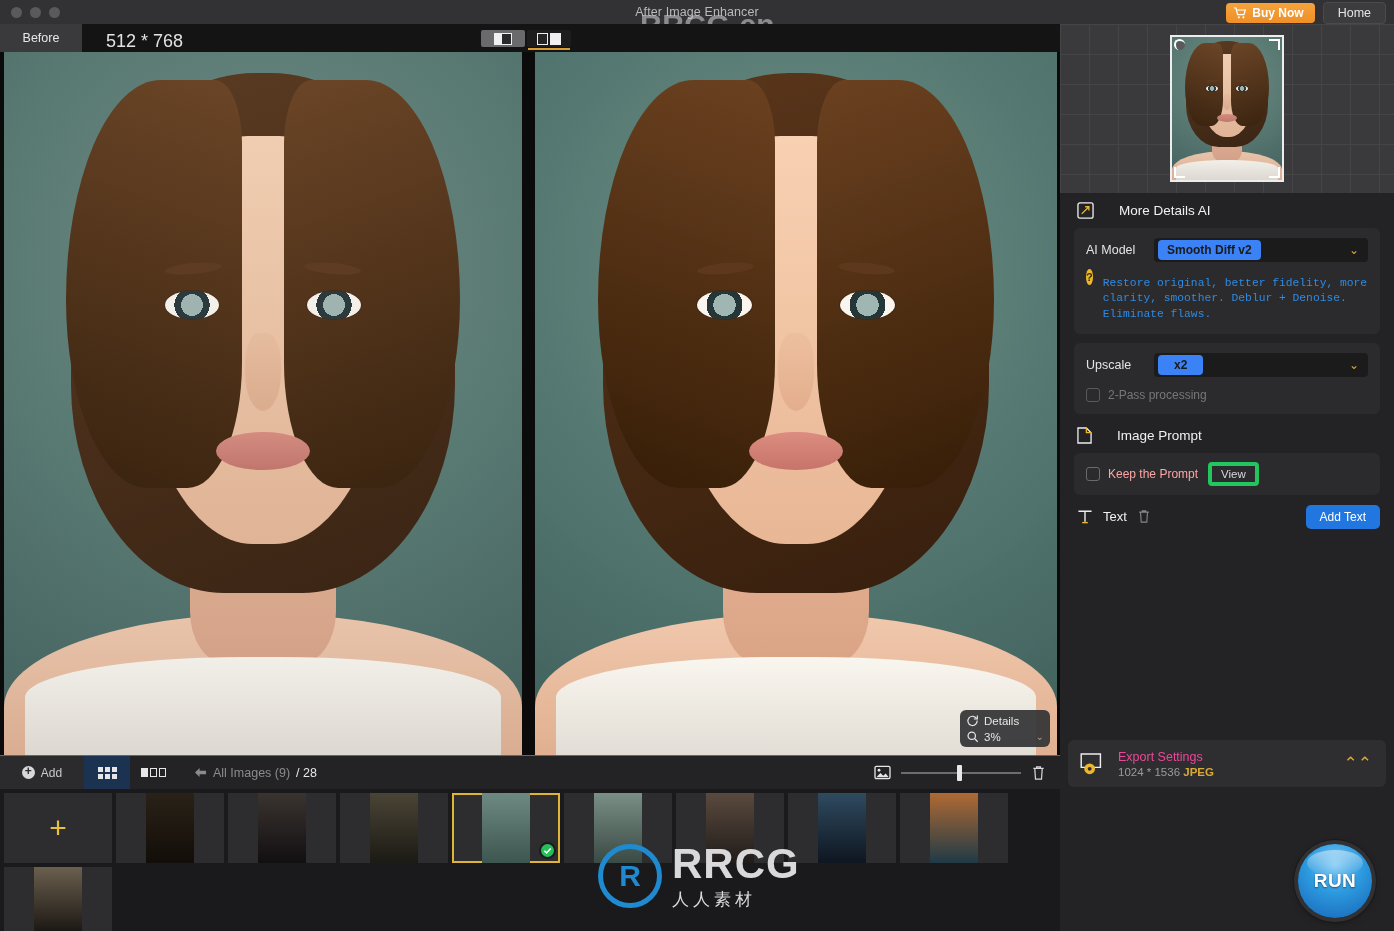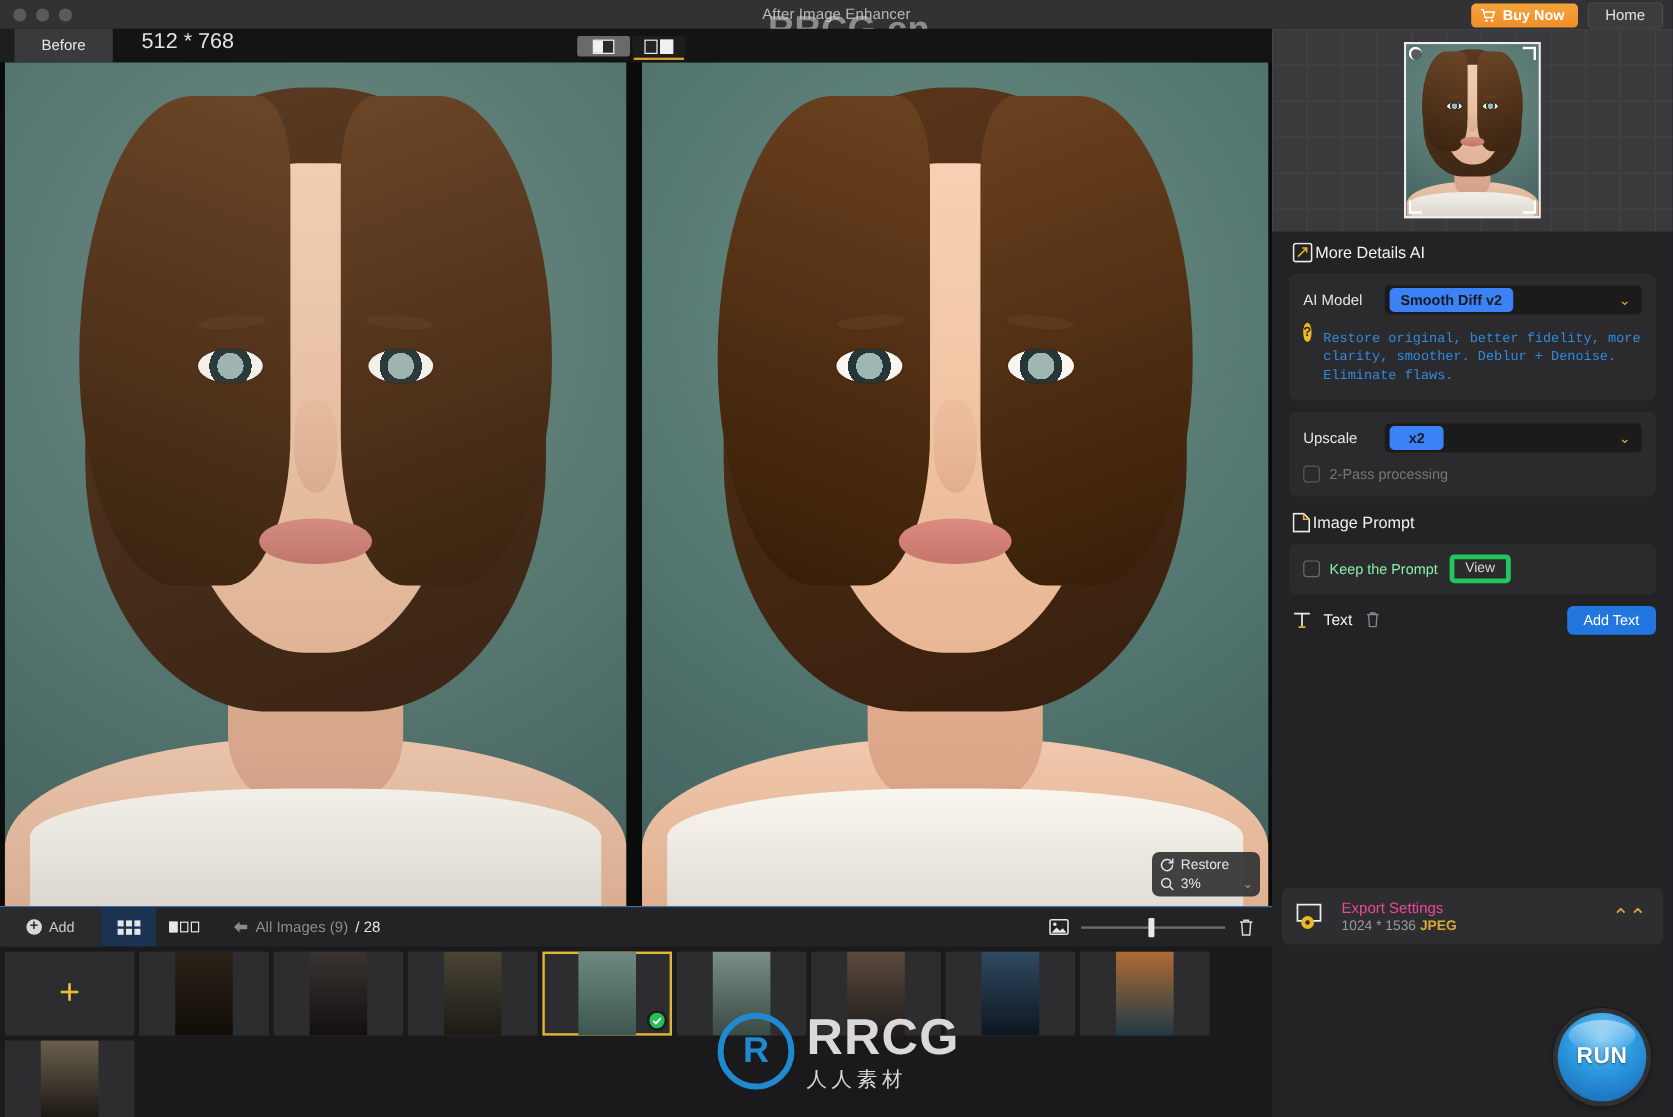--- a/index.html
+++ b/index.html
@@ -34,21 +34,21 @@
     border: none;
   }
   .home-btn {
     background: #3c3c3e; color: #e3e3e5; font-size: 12.5px; border-radius: 4px;
     padding: 3px 14px; border: 1px solid #4a4a4c;
   }
 
   
   .toolbar {
     position: absolute; left: 0; top: 24px; width: 1060px; height: 28px;
-    background: #141414; display: flex; align-items: flex-start; margin-left: 12px;
+    background: #141414; display: flex; align-items: flex-end;
   }
   .tab {
     height: 28px; width: 82px; display: flex; align-items: center; justify-content: center;
     font-size: 12.5px; color: #e8e8ea; background: #3a3a3c;
   }
   .dim-left { font-size: 18px; color: #e2e2e4; padding-left: 24px; }
   .dim-right { font-size: 12.5px; color: #e0a43a; font-weight: bold; }
   .view-toggles {
     position: absolute; left: 481px; top: 30px; display: flex; gap: 2px;
   }
@@ -158,42 +158,42 @@
      background-image: linear-gradient(#454547 1px, transparent 1px), linear-gradient(90deg,#454547 1px, transparent 1px);
      background-size: 29px 30px; }
   .nav-thumb { position:absolute; left:50%; transform:translateX(-50%); top:11px; width:114px; height:147px;
      border:2px solid #ededef; overflow:hidden; }
   .corner { position:absolute; width:11px; height:11px; border:2px solid #fff; }
   .corner.tl { left:2px; top:2px; border-right:none; border-bottom:none; }
   .corner.tr { right:2px; top:2px; border-left:none; border-bottom:none; }
   .corner.bl { left:2px; bottom:2px; border-right:none; border-top:none; }
   .corner.br { right:2px; bottom:2px; border-left:none; border-top:none; }
 
-  .sec-head { display:flex; align-items:center; gap:2px; padding:9px 14px 7px 17px; }
+  .sec-head { display:flex; align-items:center; gap:25px; padding:9px 14px 7px 17px; }
   .sec-head .lbl { font-size:13.5px; color:#f0f0f2; }
   .card { margin: 2px 14px 0 14px; background:#2b2b2d; border-radius:6px; padding:10px 12px 12px 12px; }
   .row { display:flex; align-items:center; gap:10px; }
   .row-lbl { font-size:12.5px; color:#e4e4e6; width:58px; }
   .select {
     flex:1; height:24px; background:#1b1b1b; border-radius:4px; display:flex;
     align-items:center; padding:0 8px 0 4px; position:relative;
   }
   .pill { background:#3b82f6; color:#1a1a1a; font-size:12px; font-weight:bold; border-radius:4px; padding:3px 9px; }
   .pill.sm { padding:3px 16px; }
   .chev { position:absolute; right:9px; color:#d9a93a; font-size:12px; }
   .help { width:16px; height:16px; border-radius:50%; background:#ecb72b; color:#3a2c04;
           font-size:11px; font-weight:bold; display:flex; align-items:center; justify-content:center; }
   .desc { font-size:11.3px; color:#2f8ae0; line-height:1.35; margin-top:7px; margin-left:68px; }
   .desc.ind { margin-left:0;font-family:Liberation Mono, monospace; }
   .model-block { display:flex; gap:10px; margin-top:7px; align-items:flex-start; }
   .chk-row { display:flex; align-items:center; gap:8px; margin-top:11px; }
   .chk { width:14px; height:14px; border:1.5px solid #6a6a6c; border-radius:3px; }
   .chk.dim { border-color:#5a5a5c; }
   .chk-lbl { font-size:12px; color:#77777a; }
-  .chk-lbl.on { color:#86efac; }
+  .chk-lbl.on { color:#fca5a5; }
   .view-pill { border:4px solid #22c55e; color:#d9d9db; font-size:11.5px; border-radius:4px; padding:2px 9px; }
   .addtext-btn { background:#2176e0; color:#fff; font-size:12px; border-radius:5px; padding:5px 14px; border:none; }
   .text-row { display:flex; align-items:center; gap:10px; padding:10px 14px 0 17px; }
 
   
   .export-wrap { position:absolute; left:0; bottom:144px; width:334px; padding:0 8px; }
   .export { background:#2e2e30; border-radius:6px; height:47px; display:flex; align-items:center;
             padding:0 12px; gap:11px; position:relative; }
   .export .txt1 { font-size:12.5px; color:#ec4899; }
   .export .txt2 { font-size:11.5px; color:#9b9b9d; margin-top:2px; }
@@ -303,21 +303,21 @@
           <div class="lips"></div>
       </div>
     </div>
 
     <div class="float-ctl">
       <div class="fc-row">
         <svg width="13" height="13" viewBox="0 0 14 14">
           <path d="M11.5 5.2A5 5 0 1 0 12 7" fill="none" stroke="#e6e6e8" stroke-width="1.3"></path>
           <path d="M12.2 1.6v3.8H8.5" fill="none" stroke="#e6e6e8" stroke-width="1.3"></path>
         </svg>
-        <span>Restore</span>
+        <span>Details</span>
       </div>
       <div class="fc-row">
         <svg width="13" height="13" viewBox="0 0 14 14">
           <circle cx="6.2" cy="6.2" r="4" fill="none" stroke="#e6e6e8" stroke-width="1.3"></circle>
           <path d="M9.2 9.2L12.6 12.6" stroke="#e6e6e8" stroke-width="1.3"></path>
         </svg>
         <span>3%</span>
         <span style="margin-left:auto;color:#9b9b9d;font-size:10px;">⌄</span>
       </div>
     </div>

